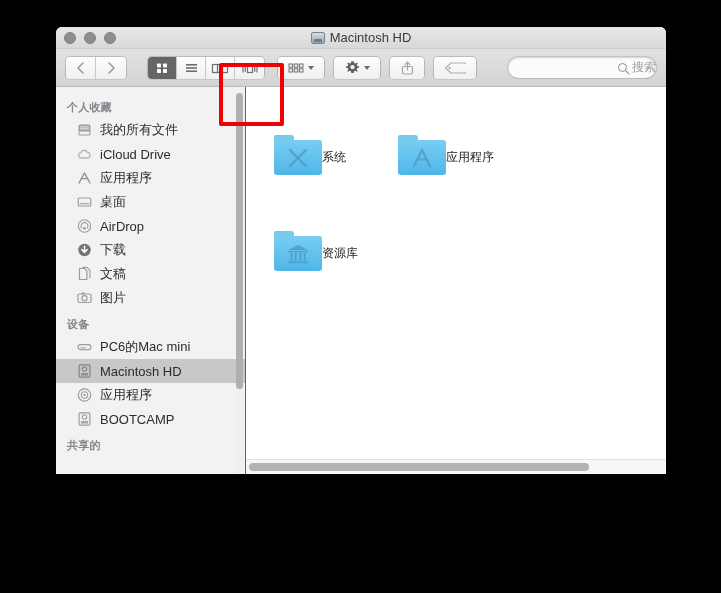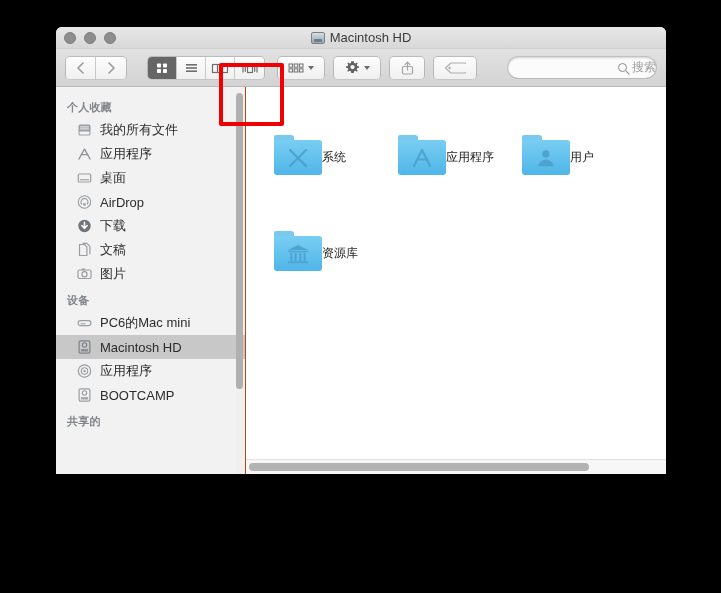--- a/index.html
+++ b/index.html
@@ -386,20 +386,26 @@
       <div class="sb-item">
         <svg class="sb-ico" viewBox="0 0 16 16">
             <rect x="2" y="2.5" width="12" height="11" rx="1.5" fill="#9aa0a6"></rect>
             <rect x="3.6" y="4.4" width="8.8" height="1" fill="#f2f2f2"></rect>
             <rect x="3.6" y="6.4" width="8.8" height="1" fill="#f2f2f2"></rect>
             <rect x="3" y="9.4" width="10" height="3.2" rx="1" fill="#f2f2f2"></rect>
           </svg>
         <span class="sb-label">我的所有文件</span>
       </div>
 
+      <div class="sb-item">
+        <svg class="sb-ico" viewBox="0 0 16 16">
+            <path d="M4.2 12 A2.7 2.7 0 0 1 4.4 6.7 A3.4 3.4 0 0 1 10.8 6.3 A2.9 2.9 0 0 1 11.4 12 Z" fill="none" stroke="#b3b6b9" stroke-width="1.3" stroke-linejoin="round"></path>
+          </svg>
+        <span class="sb-label">iCloud Drive</span>
+      </div>
 
       <div class="sb-item">
         <svg class="sb-ico" viewBox="0 0 16 16">
             <path d="M2.5 13 L8 3 L13.5 13" fill="none" stroke="#8e9296" stroke-width="1.4" stroke-linecap="round" stroke-linejoin="round"></path>
             <path d="M4.8 8.6 L11.2 8.6" stroke="#8e9296" stroke-width="1.4" stroke-linecap="round"></path>
           </svg>
         <span class="sb-label">应用程序</span>
       </div>
 
       <div class="sb-item">
@@ -512,33 +518,20 @@
             <div class="glyph">
               <svg width="24" height="24" viewBox="0 0 24 24">
                   <path d="M4 20 L12 4 L20 20" fill="none" stroke="#4b9ecb" stroke-width="2.2" stroke-linecap="round" stroke-linejoin="round"></path>
                   <path d="M7.6 13.5 L16.4 13.5" stroke="#4b9ecb" stroke-width="2.2" stroke-linecap="round"></path>
                 </svg>
             </div>
           </div>
           <div class="item-label">应用程序</div>
         </div>
 
-        <div class="grid-cell">
-          <div class="folder">
-            <div class="tab"></div>
-              <div class="body"></div>
-            <div class="glyph">
-              <svg width="22" height="22" viewBox="0 0 24 24">
-                  <circle cx="12" cy="7.5" r="4" fill="#4b9ecb"></circle>
-                  <path d="M3.5 21 A8.6 8.6 0 0 1 20.5 21 Z" fill="#4b9ecb"></path>
-                </svg>
-            </div>
-          </div>
-          <div class="item-label">用户</div>
-        </div>
 
         <div style="width:100%; height:0;"></div>
 
         <div class="grid-cell">
           <div class="folder">
             <div class="tab"></div>
               <div class="body"></div>
             <div class="glyph">
               <svg width="24" height="22" viewBox="0 0 24 22">
                   <path d="M2 7 L12 2 L22 7 Z" fill="#4b9ecb"></path>

